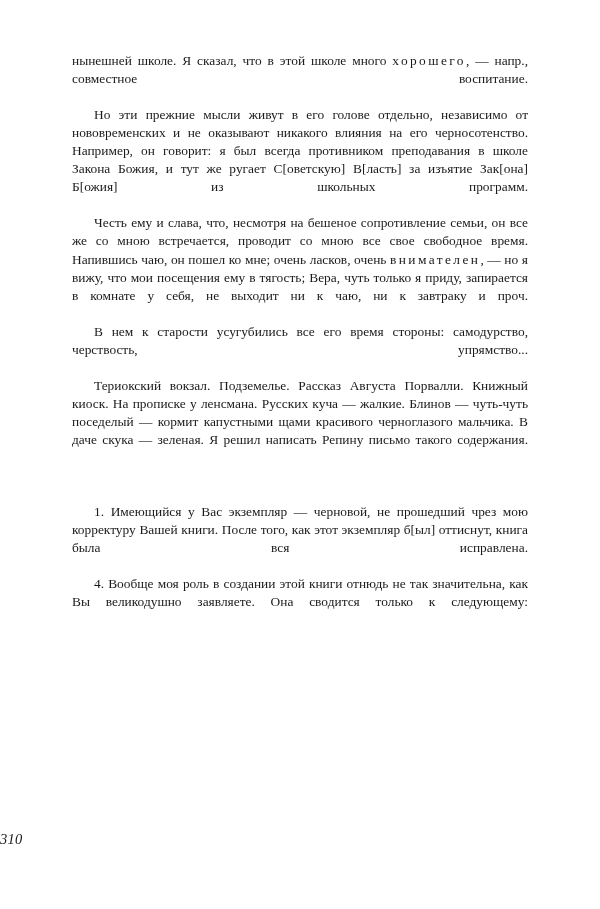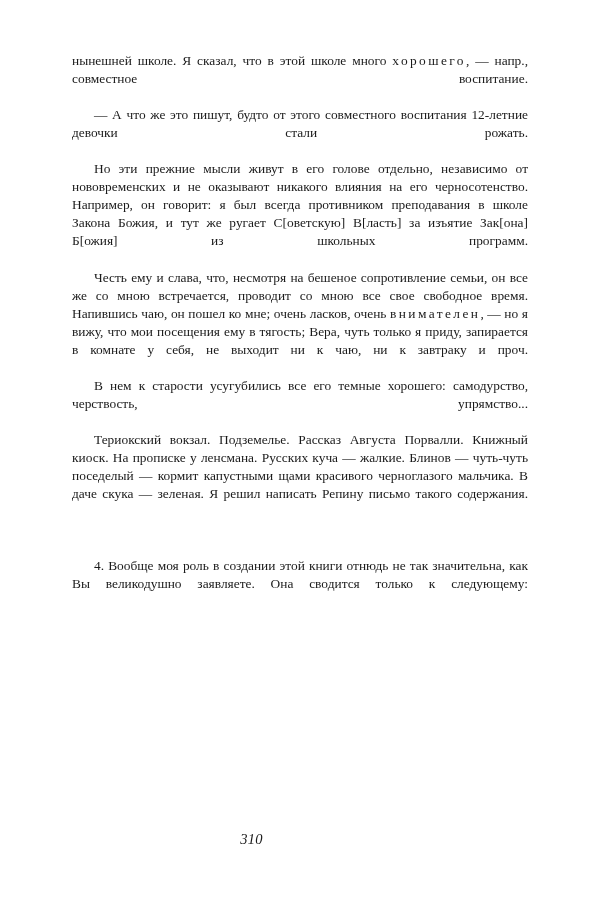--- a/index.html
+++ b/index.html
@@ -52,62 +52,62 @@
     height: 36px;
   }
   .emph {
     letter-spacing: 0.18em;
   }
   .page-number {
     position: absolute;
     left: 0;
     right: 0;
     top: 831px;
-    text-align: center;
+    text-align: left;
     font-size: 14.5px;
     font-style: italic;
     font-family: "Liberation Serif", "DejaVu Serif", serif;
     color: #1a1a1a;
     letter-spacing: 0.02em;
   }
 </style>
 </head>
 <body>
 
 <div class="page">
 
   <div class="text-column">
 
     <div>
 
       <p class="para no-indent">
         <span>нынешней школе. Я сказал, что в этой школе много </span><span class="emph">хорошего</span><span>, — напр., совместное воспитание.</span>
       </p>
 
-      <p class="para">— А что же это пишут, будто от этого совместного воспитания 12-летние девочки стали рожать.</p>
 
 
 
       <p class="para">Но эти прежние мысли живут в его голове отдельно, независимо от нововременских и не оказывают никакого влияния на его черносотенство. Например, он говорит: я был всегда противником преподавания в школе Закона Божия, и тут же ругает С[оветскую] В[ласть] за изъятие Зак[она] Б[ожия] из школьных программ.</p>
 
       <p class="para">
         <span>Честь ему и слава, что, несмотря на бешеное сопротивление семьи, он все же со мною встречается, проводит со мною все свое свободное время. Напившись чаю, он пошел ко мне; очень ласков, очень </span><span class="emph">внимателен</span><span>, — но я вижу, что мои посещения ему в тягость; Вера, чуть только я приду, запирается в комнате у себя, не выходит ни к чаю, ни к завтраку и проч.</span>
       </p>
 
-      <p class="para">В нем к старости усугубились все его темные хорошего: самодурство, черствость, упрямство...</p>
+      <p class="para">В нем к старости усугубились все его время стороны: самодурство, черствость, упрямство...</p>
 
       <p class="para">Териокский вокзал. Подземелье. Рассказ Августа Порвалли. Книжный киоск. На прописке у ленсмана. Русских куча — жалкие. Блинов — чуть-чуть поседелый — кормит капустными щами красивого черноглазого мальчика. В даче скука — зеленая. Я решил написать Репину письмо такого содержания.</p>
 
     </div>
 
     <div class="block-gap"></div>
 
     <div>
 
 
+      <p class="para">1. Имеющийся у Вас экземпляр — черновой, не прошедший чрез мою корректуру Вашей книги. После того, как этот экземпляр б[ыл] оттиснут, книга была вся исправлена.</p>
 
 
 
       <p class="para">4. Вообще моя роль в создании этой книги отнюдь не так значительна, как Вы великодушно заявляете. Она сводится только к следующему:</p>
 
     </div>
 
   </div>
 
   <div class="page-number">310</div>

